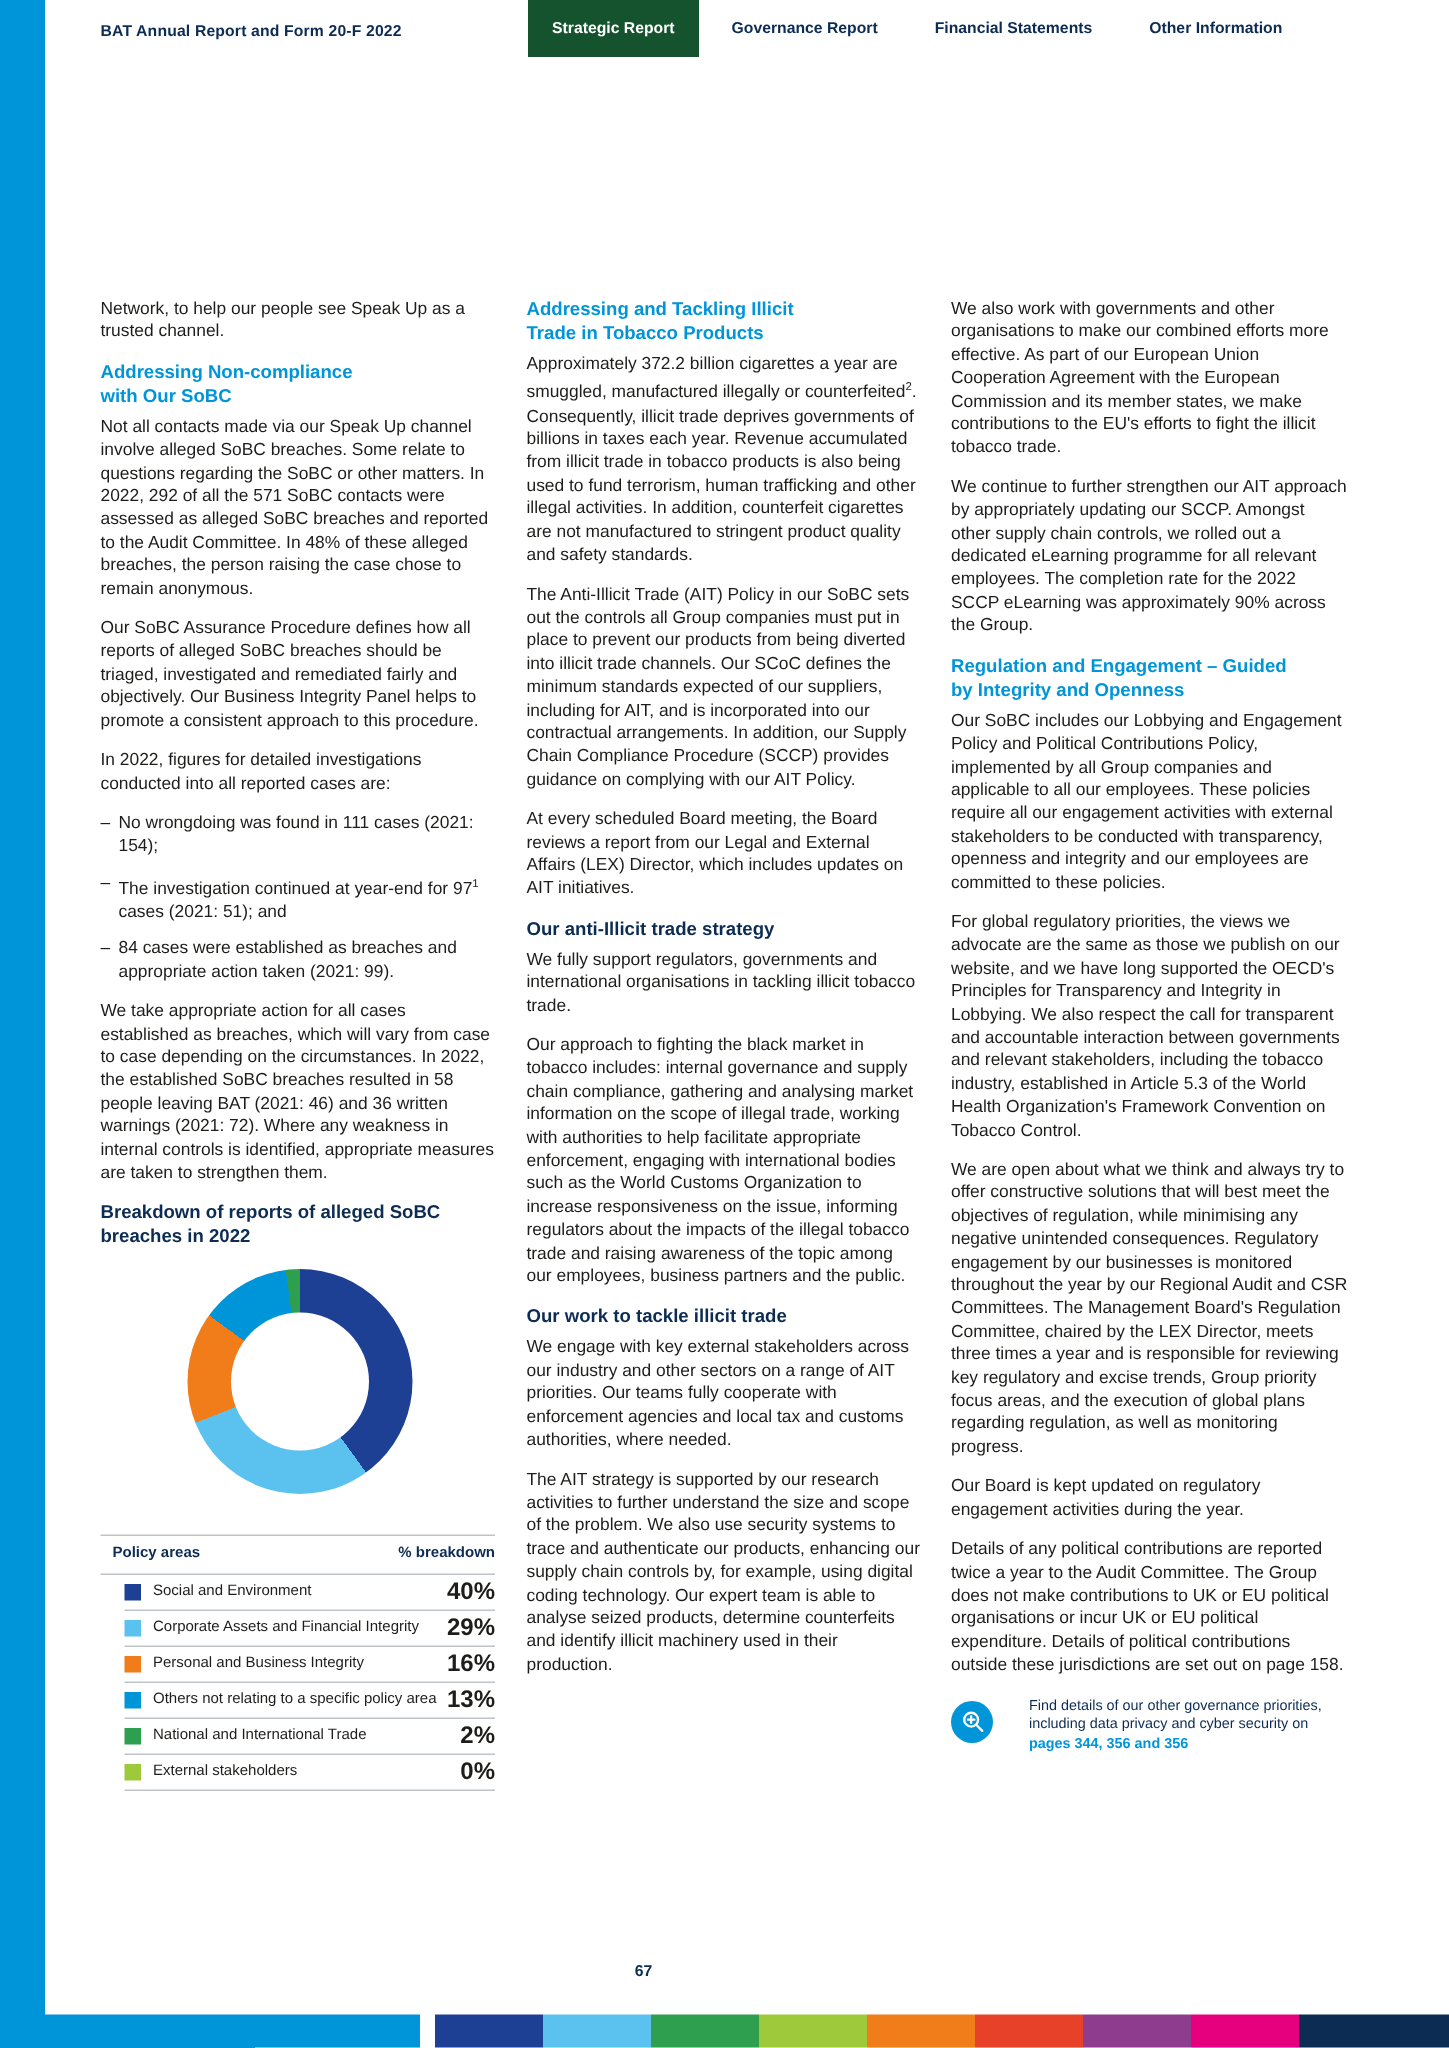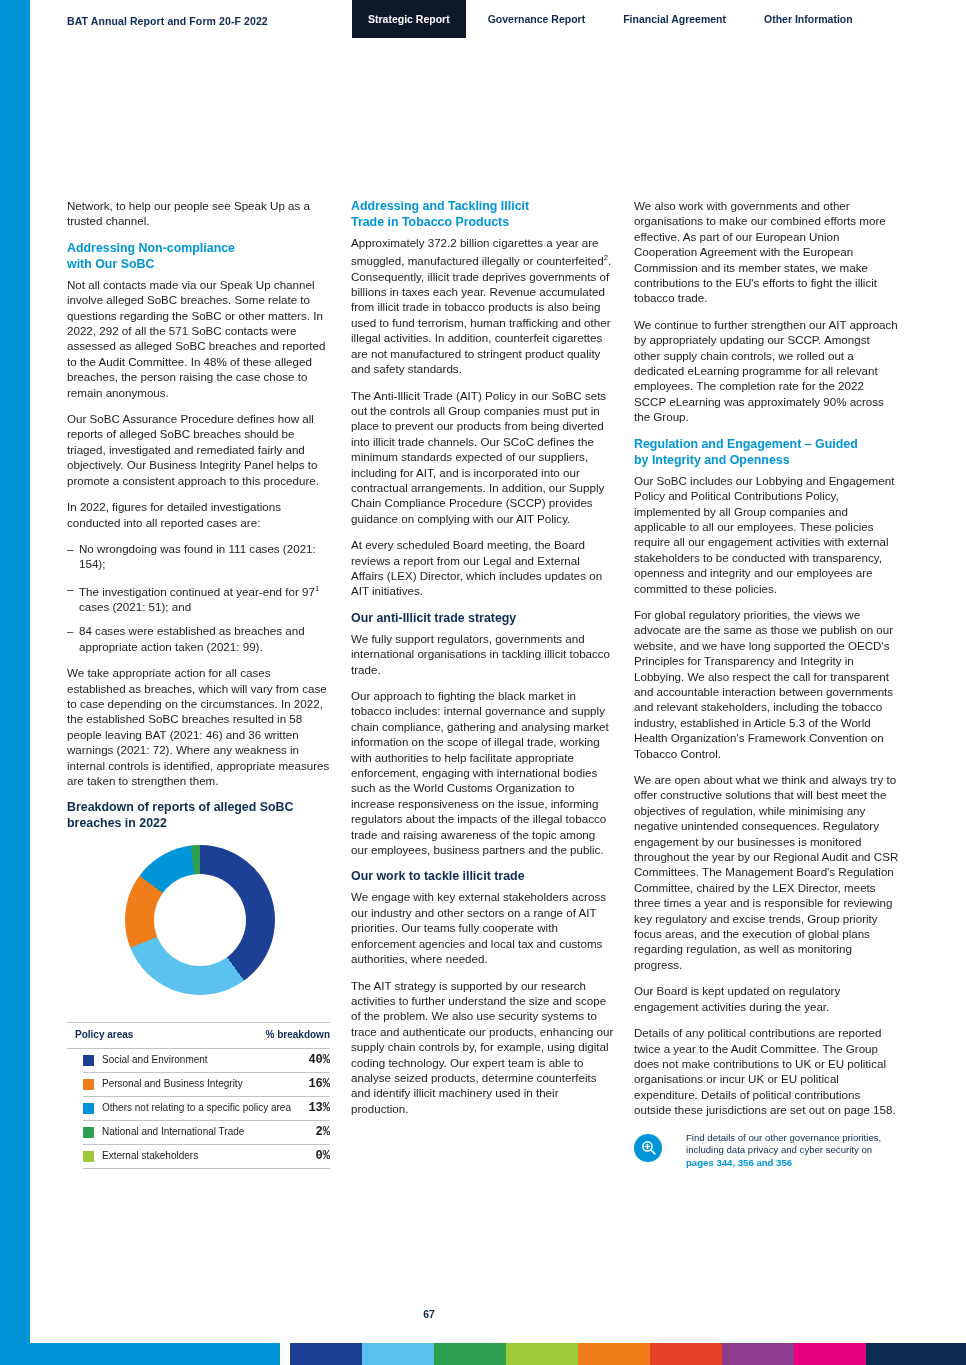--- a/index.html
+++ b/index.html
@@ -52,21 +52,21 @@
     justify-content: center;
     padding: 0 16px;
     font-size: 10.5px;
     font-weight: bold;
     color: #0d2c54;
     background: #ffffff;
     white-space: nowrap;
     cursor: pointer;
   }
   .navtab.active {
-    background: #0f172a;
+    background: #14532d;
     color: #ffffff;
   }
   .navtab.plain { background: #ffffff; }
 
   
   .content {
     position: absolute;
     left: 0; top: 198px;
     width: 966px;
   }
@@ -168,25 +168,24 @@
     flex: 0 0 11px;
     margin-right: 8px;
   }
   .legend-label {
     font-size: 10px;
     line-height: 12.5px;
     color: #1d1d1b;
   }
   .legend-pct {
     margin-left: auto;
-    font-size: 12px;
+    font-size: 16px;
     font-weight: bold;
     color: #1d1d1b;
     padding-left: 6px;
-    font-family: Liberation Mono, monospace;
   }
 
   
   .callout {
     margin-top: 14px;
     display: flex;
     align-items: flex-start;
     gap: 24px;
   }
   .callout-icon {
@@ -233,21 +232,21 @@
 </head>
 <body>
 
 <div class="left-rail"></div>
 
 <div class="header">
   <div class="header-title">BAT Annual Report and Form 20-F 2022</div>
   <div class="navtabs">
     <div class="navtab active">Strategic Report</div>
     <div class="navtab plain">Governance Report</div>
-    <div class="navtab plain">Financial Agreement</div>
+    <div class="navtab plain">Financial Statements</div>
     <div class="navtab plain">Other Information</div>
   </div>
 </div>
 
 <div class="content">
 
   <div class="col col1">
     <p>Network, to help our people see Speak Up as a trusted channel.</p>
     <div class="h-blue">
       <span>Addressing Non-compliance</span><br>
@@ -285,20 +284,25 @@
     <div class="legend">
       <div class="legend-head">
         <span class="lh-label">Policy areas</span>
         <span class="lh-pct">% breakdown</span>
       </div>
       <div id="legend-rows">
           <div class="legend-row">
             <span class="swatch" style="background: rgb(29, 63, 148);"></span>
             <span class="legend-label">Social and Environment</span>
             <span class="legend-pct">40%</span>
+          </div>
+          <div class="legend-row">
+            <span class="swatch" style="background: rgb(91, 194, 240);"></span>
+            <span class="legend-label">Corporate Assets and Financial Integrity</span>
+            <span class="legend-pct">29%</span>
           </div>
           <div class="legend-row">
             <span class="swatch" style="background: rgb(240, 125, 26);"></span>
             <span class="legend-label">Personal and Business Integrity</span>
             <span class="legend-pct">16%</span>
           </div>
           <div class="legend-row">
             <span class="swatch" style="background: rgb(0, 149, 217);"></span>
             <span class="legend-label">Others not relating to a specific policy area</span>
             <span class="legend-pct">13%</span>

